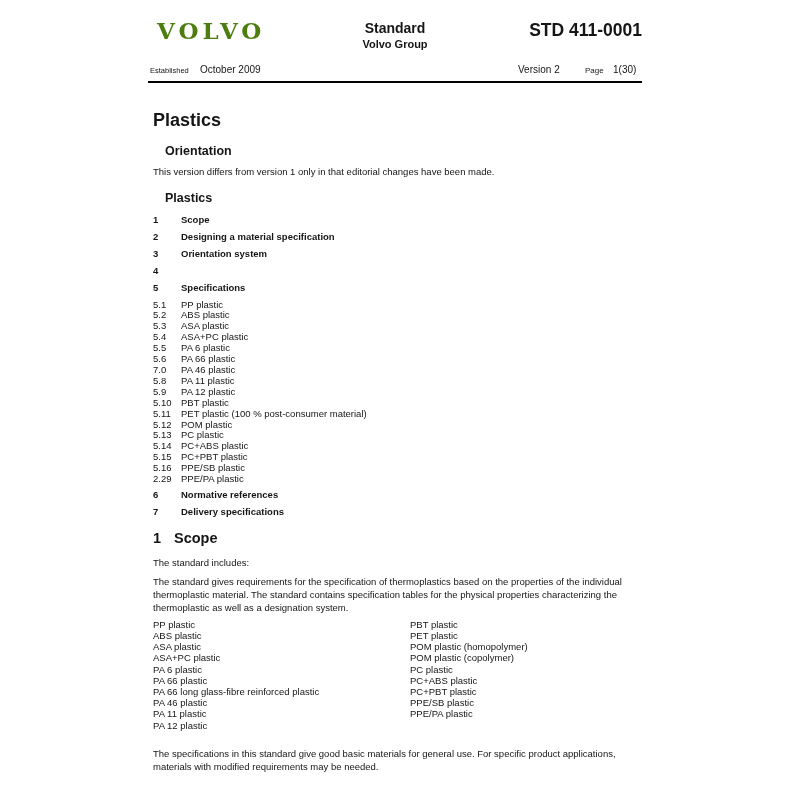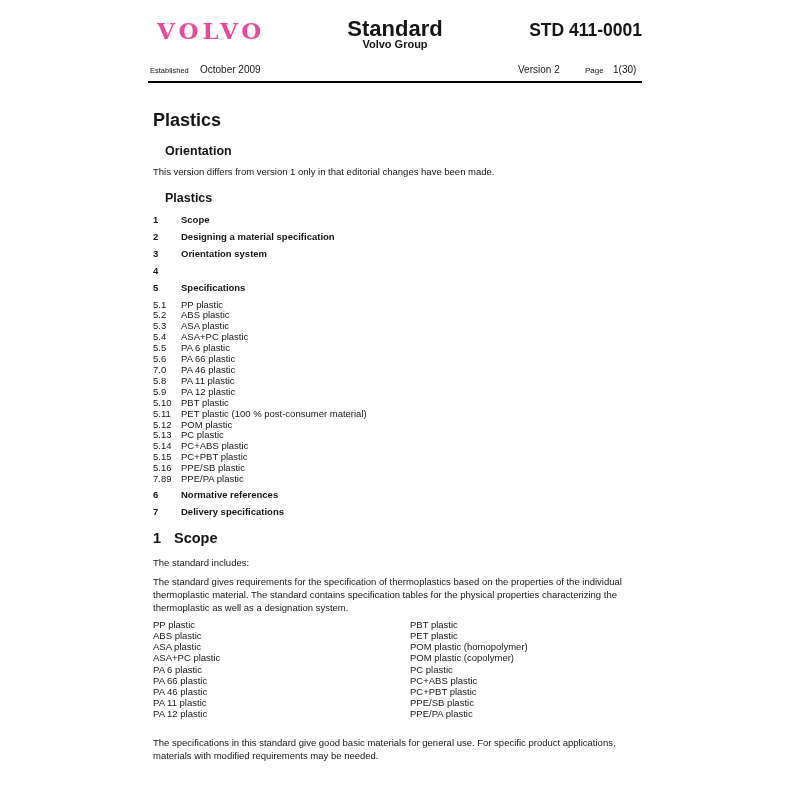--- a/index.html
+++ b/index.html
@@ -11,24 +11,24 @@
     position: relative;
     overflow: hidden;
   }
   .page { position: absolute; left: 148px; top: 0; width: 494px; }
 
   
   .header { position: relative; height: 81px; border-bottom: 2px solid #000; }
   .logo {
     position: absolute; left: 9px; top: 17px;
     font-family: "DejaVu Serif", serif; font-weight: bold;
-    font-size: 23px; letter-spacing: 4px; color: #ec4899;
+    font-size: 23px; letter-spacing: 4px; color: #4d7c0f;
   }
   .hdr-center { position: absolute; left: 0; right: 0; top: 19px; text-align: center; }
-  .doc-type { font-size: 22px; font-weight: bold; line-height: 19px; }
+  .doc-type { font-size: 14px; font-weight: bold; line-height: 19px; }
   .org { font-size: 11px; font-weight: bold; line-height: 13px; }
   .doc-number { position: absolute; right: 0; top: 20px; font-size: 17.5px; font-weight: bold; }
   .meta { position: absolute; left: 0; right: 0; bottom: 6px; height: 12px; font-size: 10px; }
   .meta span { position: absolute; bottom: 0; white-space: nowrap; }
   .established-label { left: 2px; font-size: 7.5px; }
   .established-date { left: 52px; font-size: 10px; }
   .version { left: 370px; font-size: 10px; }
   .page-label { left: 437px; font-size: 8px; }
   .page-num { left: 465px; font-size: 10px; }
 
@@ -160,21 +160,21 @@
         </div>
       <div class="c-row">
           <span class="num">5.15</span>
           <span class="lbl">PC+PBT plastic</span>
         </div>
       <div class="c-row">
           <span class="num">5.16</span>
           <span class="lbl">PPE/SB plastic</span>
         </div>
       <div class="c-row">
-          <span class="num">7.89</span>
+          <span class="num">2.29</span>
           <span class="lbl">PPE/PA plastic</span>
         </div>
       <div class="c-row main">
           <span class="num">6</span>
           <span class="lbl">Normative references</span>
         </div>
       <div class="c-row main">
           <span class="num">7</span>
           <span class="lbl">Delivery specifications</span>
         </div>
@@ -189,20 +189,21 @@
     <p class="para">The standard gives requirements for the specification of thermoplastics based on the properties of the individual thermoplastic material. The standard contains specification tables for the physical properties characterizing the thermoplastic as well as a designation system.</p>
 
     <div class="cols">
       <div class="col col-left">
         <div>PP plastic</div>
         <div>ABS plastic</div>
         <div>ASA plastic</div>
         <div>ASA+PC plastic</div>
         <div>PA 6 plastic</div>
         <div>PA 66 plastic</div>
+        <div>PA 66 long glass-fibre reinforced plastic</div>
         <div>PA 46 plastic</div>
         <div>PA 11 plastic</div>
         <div>PA 12 plastic</div>
       </div>
       <div class="col col-right">
         <div>PBT plastic</div>
         <div>PET plastic</div>
         <div>POM plastic (homopolymer)</div>
         <div>POM plastic (copolymer)</div>
         <div>PC plastic</div>

